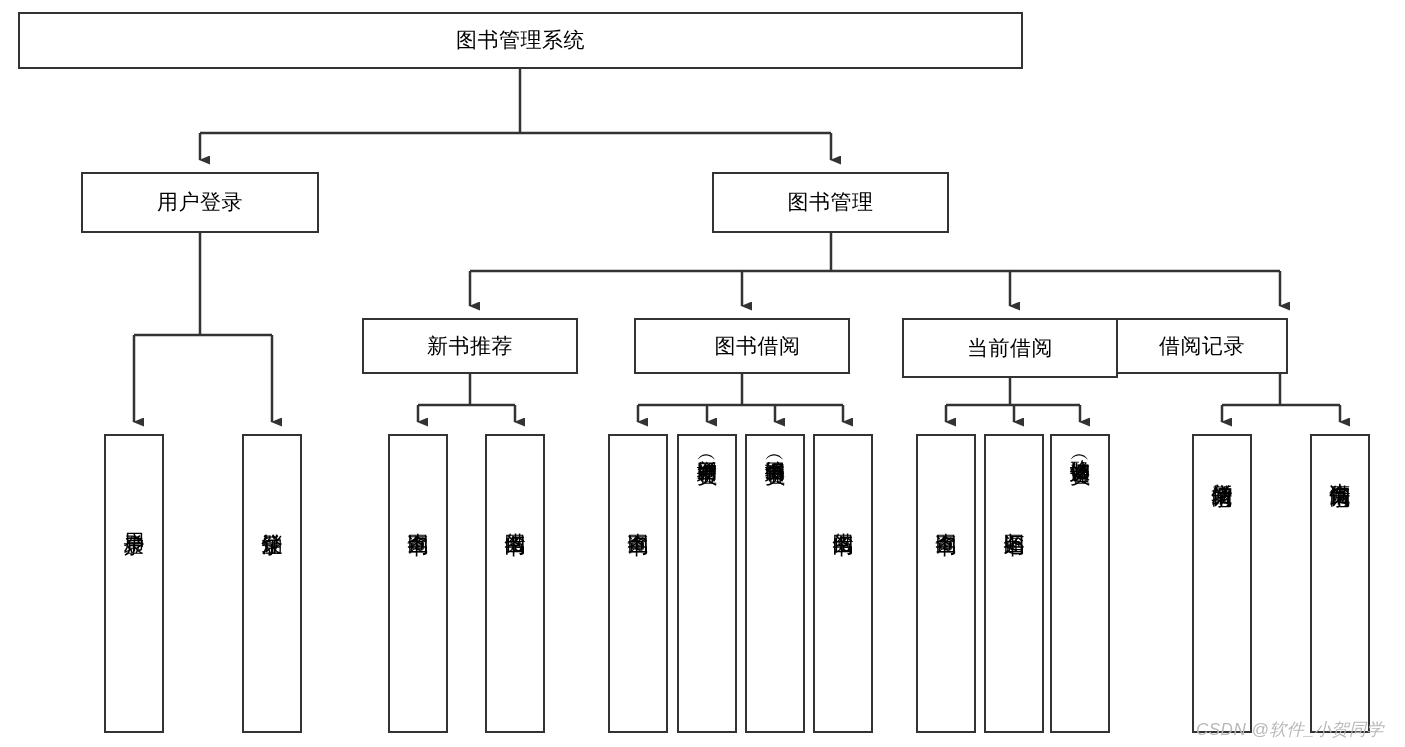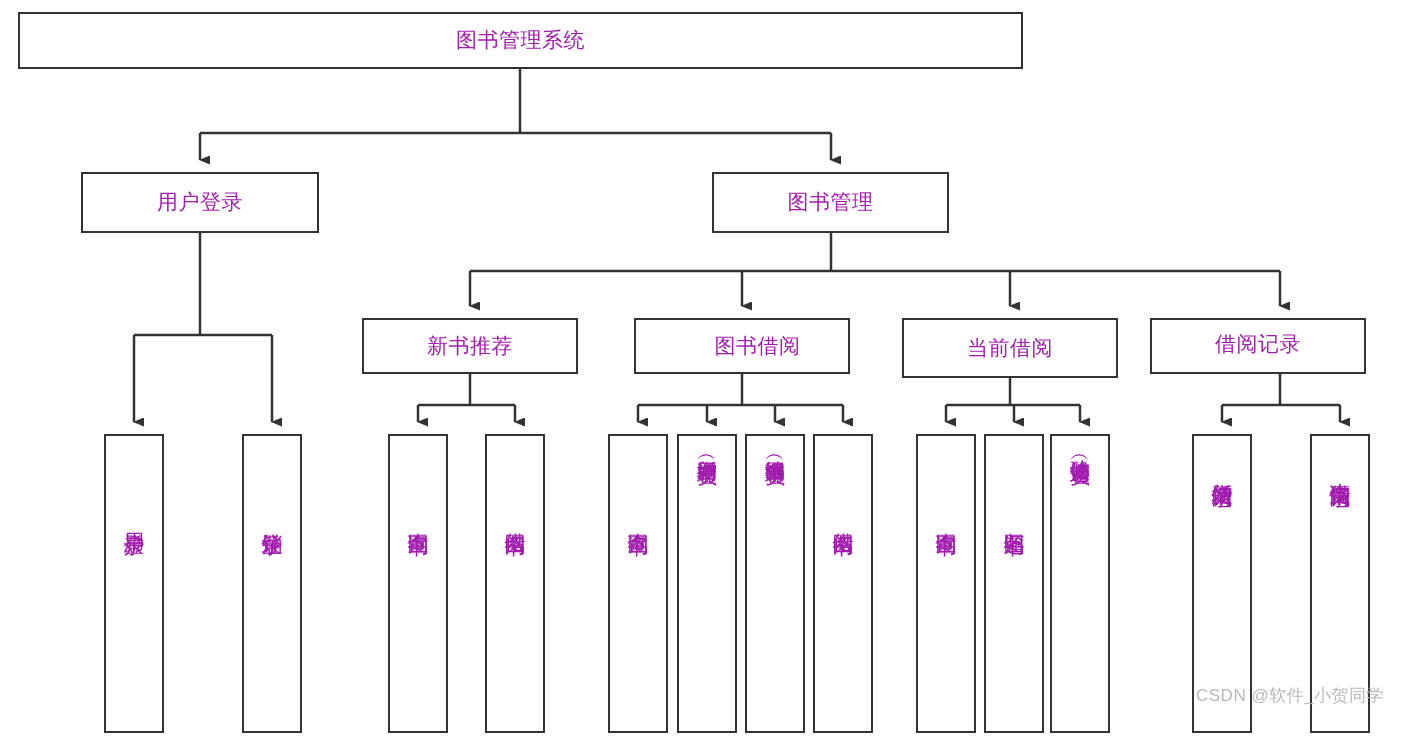--- a/index.html
+++ b/index.html
@@ -26,21 +26,21 @@
     pointer-events: none;
   }
   .node {
     position: absolute;
     box-sizing: border-box;
     background: #ffffff;
     border: 2px solid #333333;
     display: flex;
     align-items: center;
     justify-content: center;
-    color: #a21caf;
+    color: #000000;
   }
   .node .label {
     display: block;
     text-align: center;
     line-height: 1.25;
     white-space: nowrap;
   }
   
   .node.h .label {
     font-size: 21px;
@@ -139,21 +139,21 @@
 
   <div class="node h" style="left:712px; top:172px; width:237px; height:61px;">
     <span class="label">图书管理</span>
   </div>
   <div class="node h" style="left:634px; top:318px; width:216px; height:56px;padding-left:31px;">
     <span class="label">图书借阅</span>
   </div>
   <div class="node h" style="left:902px; top:318px; width:216px; height:60px;">
     <span class="label">当前借阅</span>
   </div>
-  <div class="node h" style="left:1150px; top:318px; width:216px; height:56px;font-family:Liberation Mono, monospace;">
+  <div class="node h" style="left:1116px; top:318px; width:172px; height:56px;">
     <span class="label">借阅记录</span>
   </div>
 
   <div class="node v" style="left:104px; top:434px; width:60px; height:299px; padding-top:80px;">
     <span class="label">用户登录</span>
   </div>
   <div class="node v" style="left:242px; top:434px; width:60px; height:299px; padding-top:80px;">
     <span class="label">注销登录</span>
   </div>
 
@@ -187,15 +187,15 @@
     <span class="label">确认归还（管理员）</span>
   </div>
 
   <div class="node v" style="left:1192px; top:434px; width:60px; height:299px; padding-top:30px;">
     <span class="label">新增借阅记录</span>
   </div>
   <div class="node v" style="left:1310px; top:434px; width:60px; height:299px; padding-top:30px;">
     <span class="label">查询借阅记录</span>
   </div>
 
-  <div class="watermark" style="left:1196px; top:684px;">CSDN @软件_小贺同学</div>
+  <div class="watermark" style="left:1196px; top:718px;font-style:italic;">CSDN @软件_小贺同学</div>
 
 </div>
 
 </body></html>

